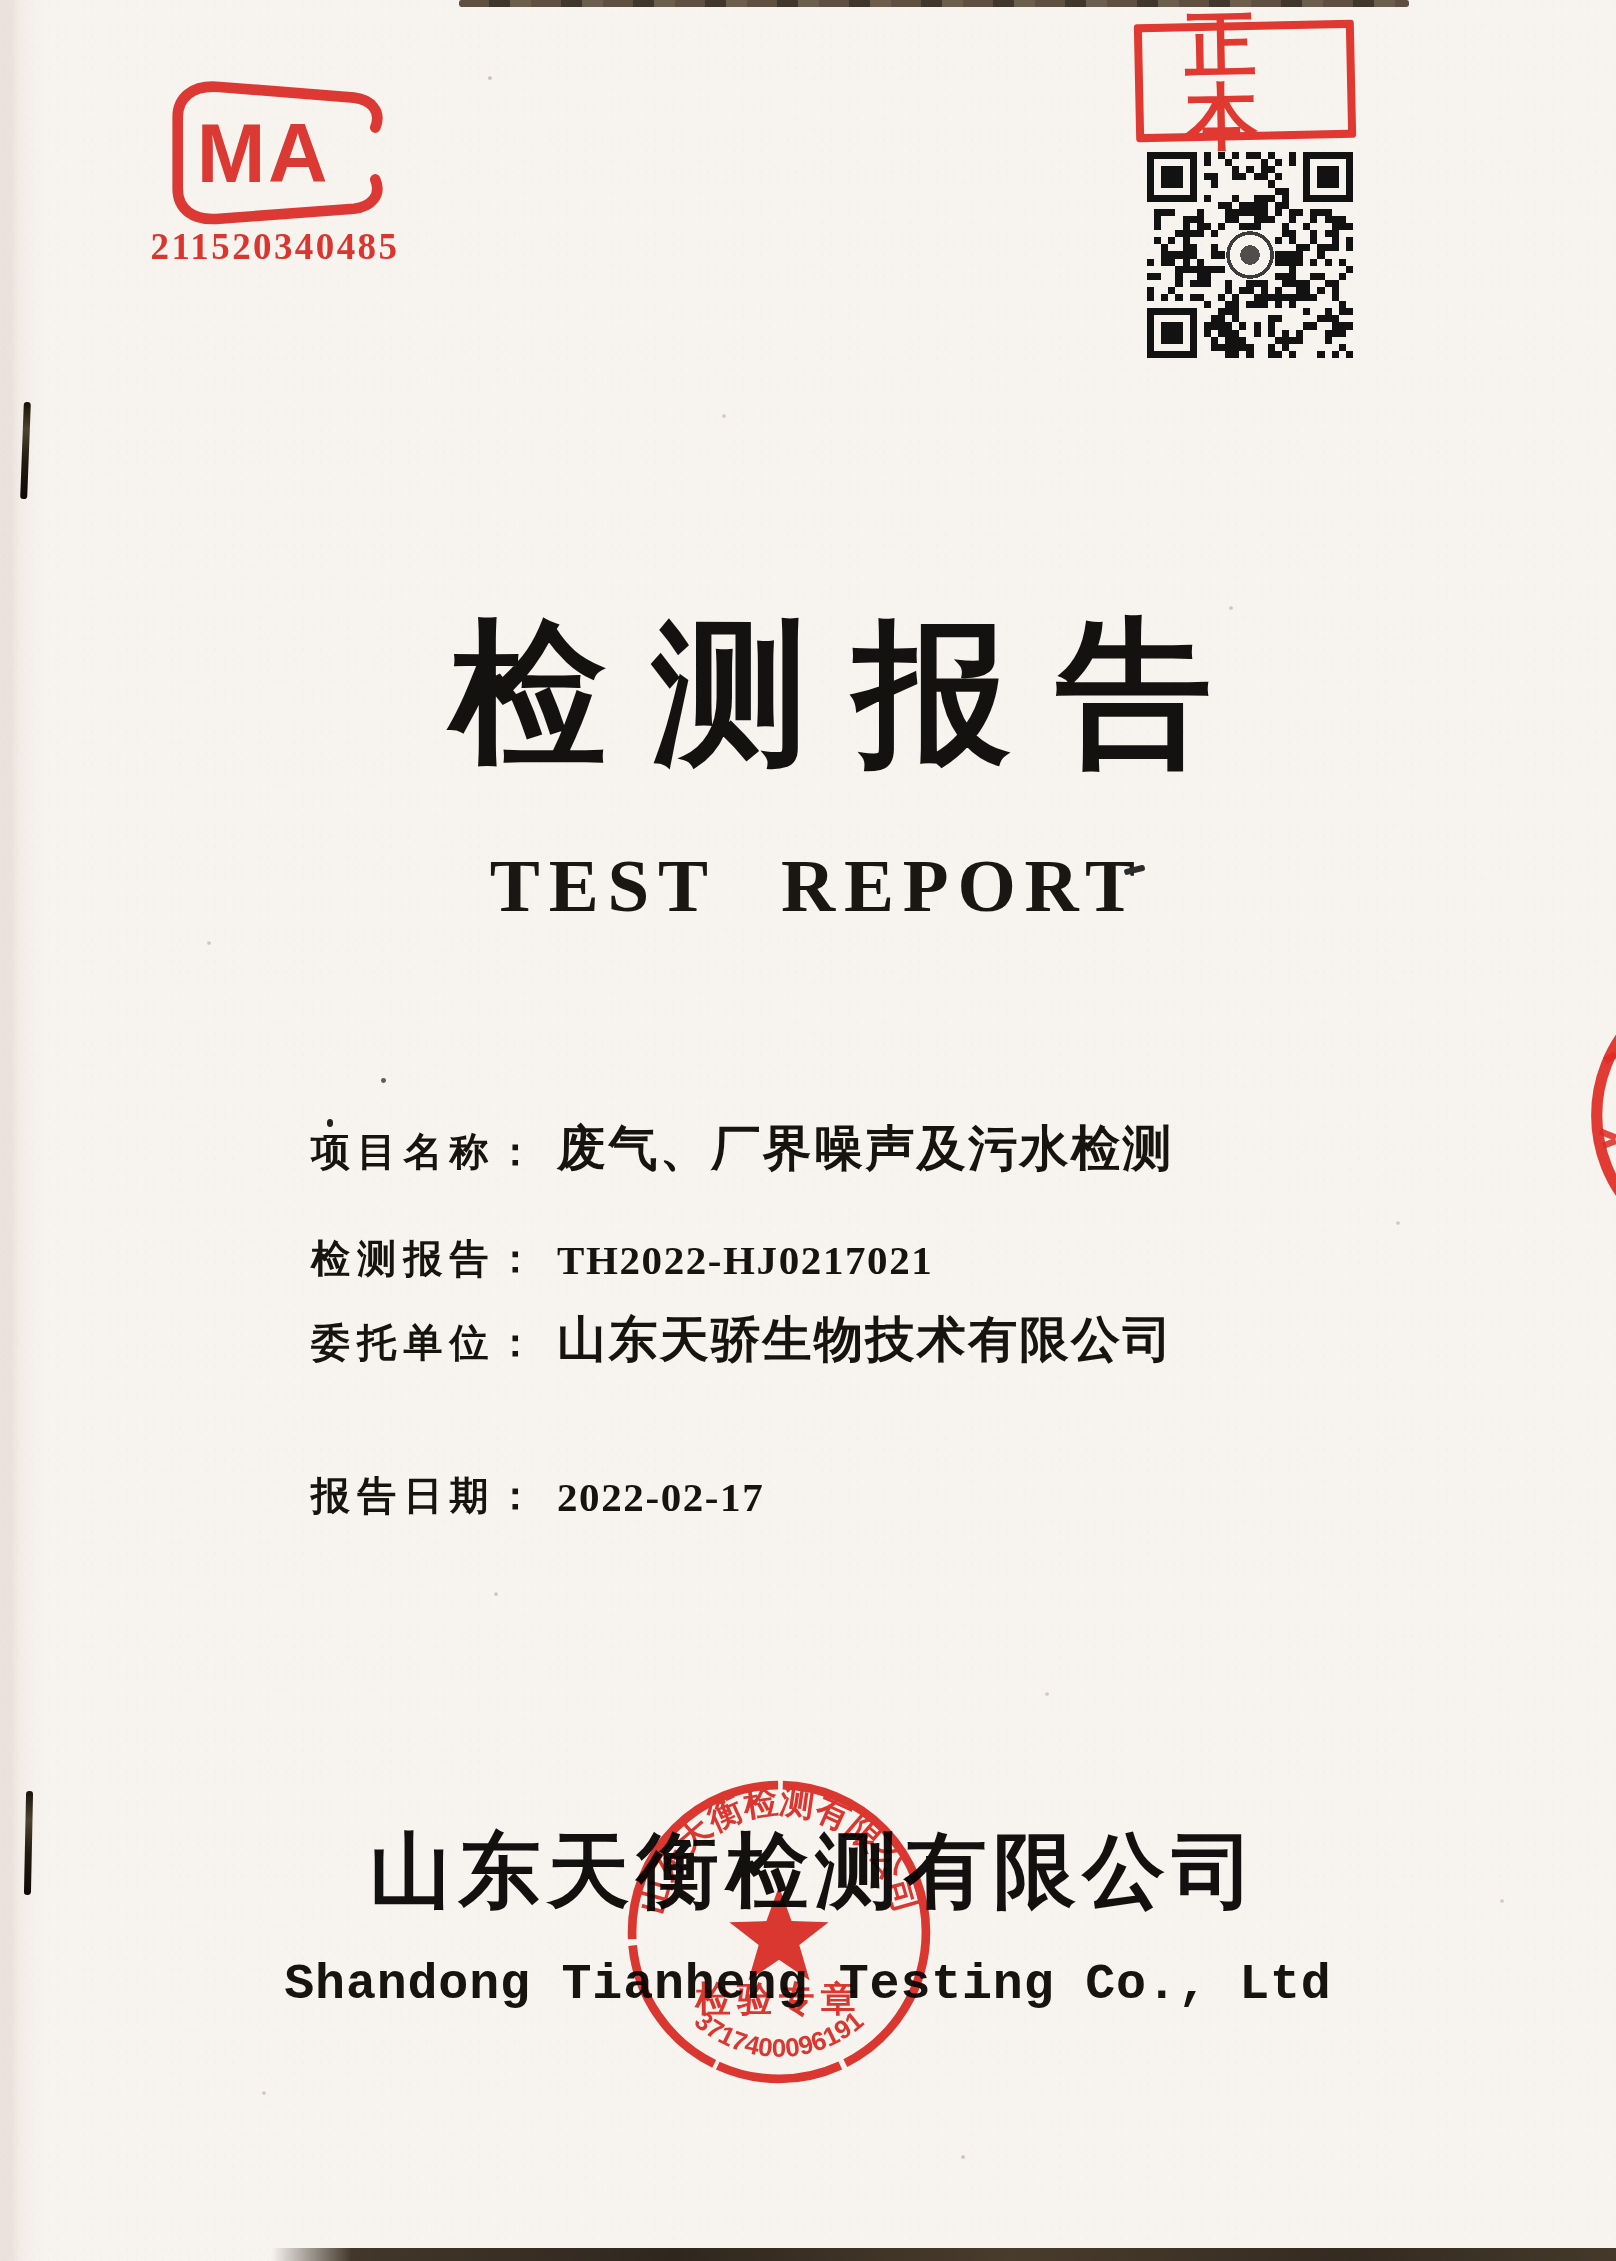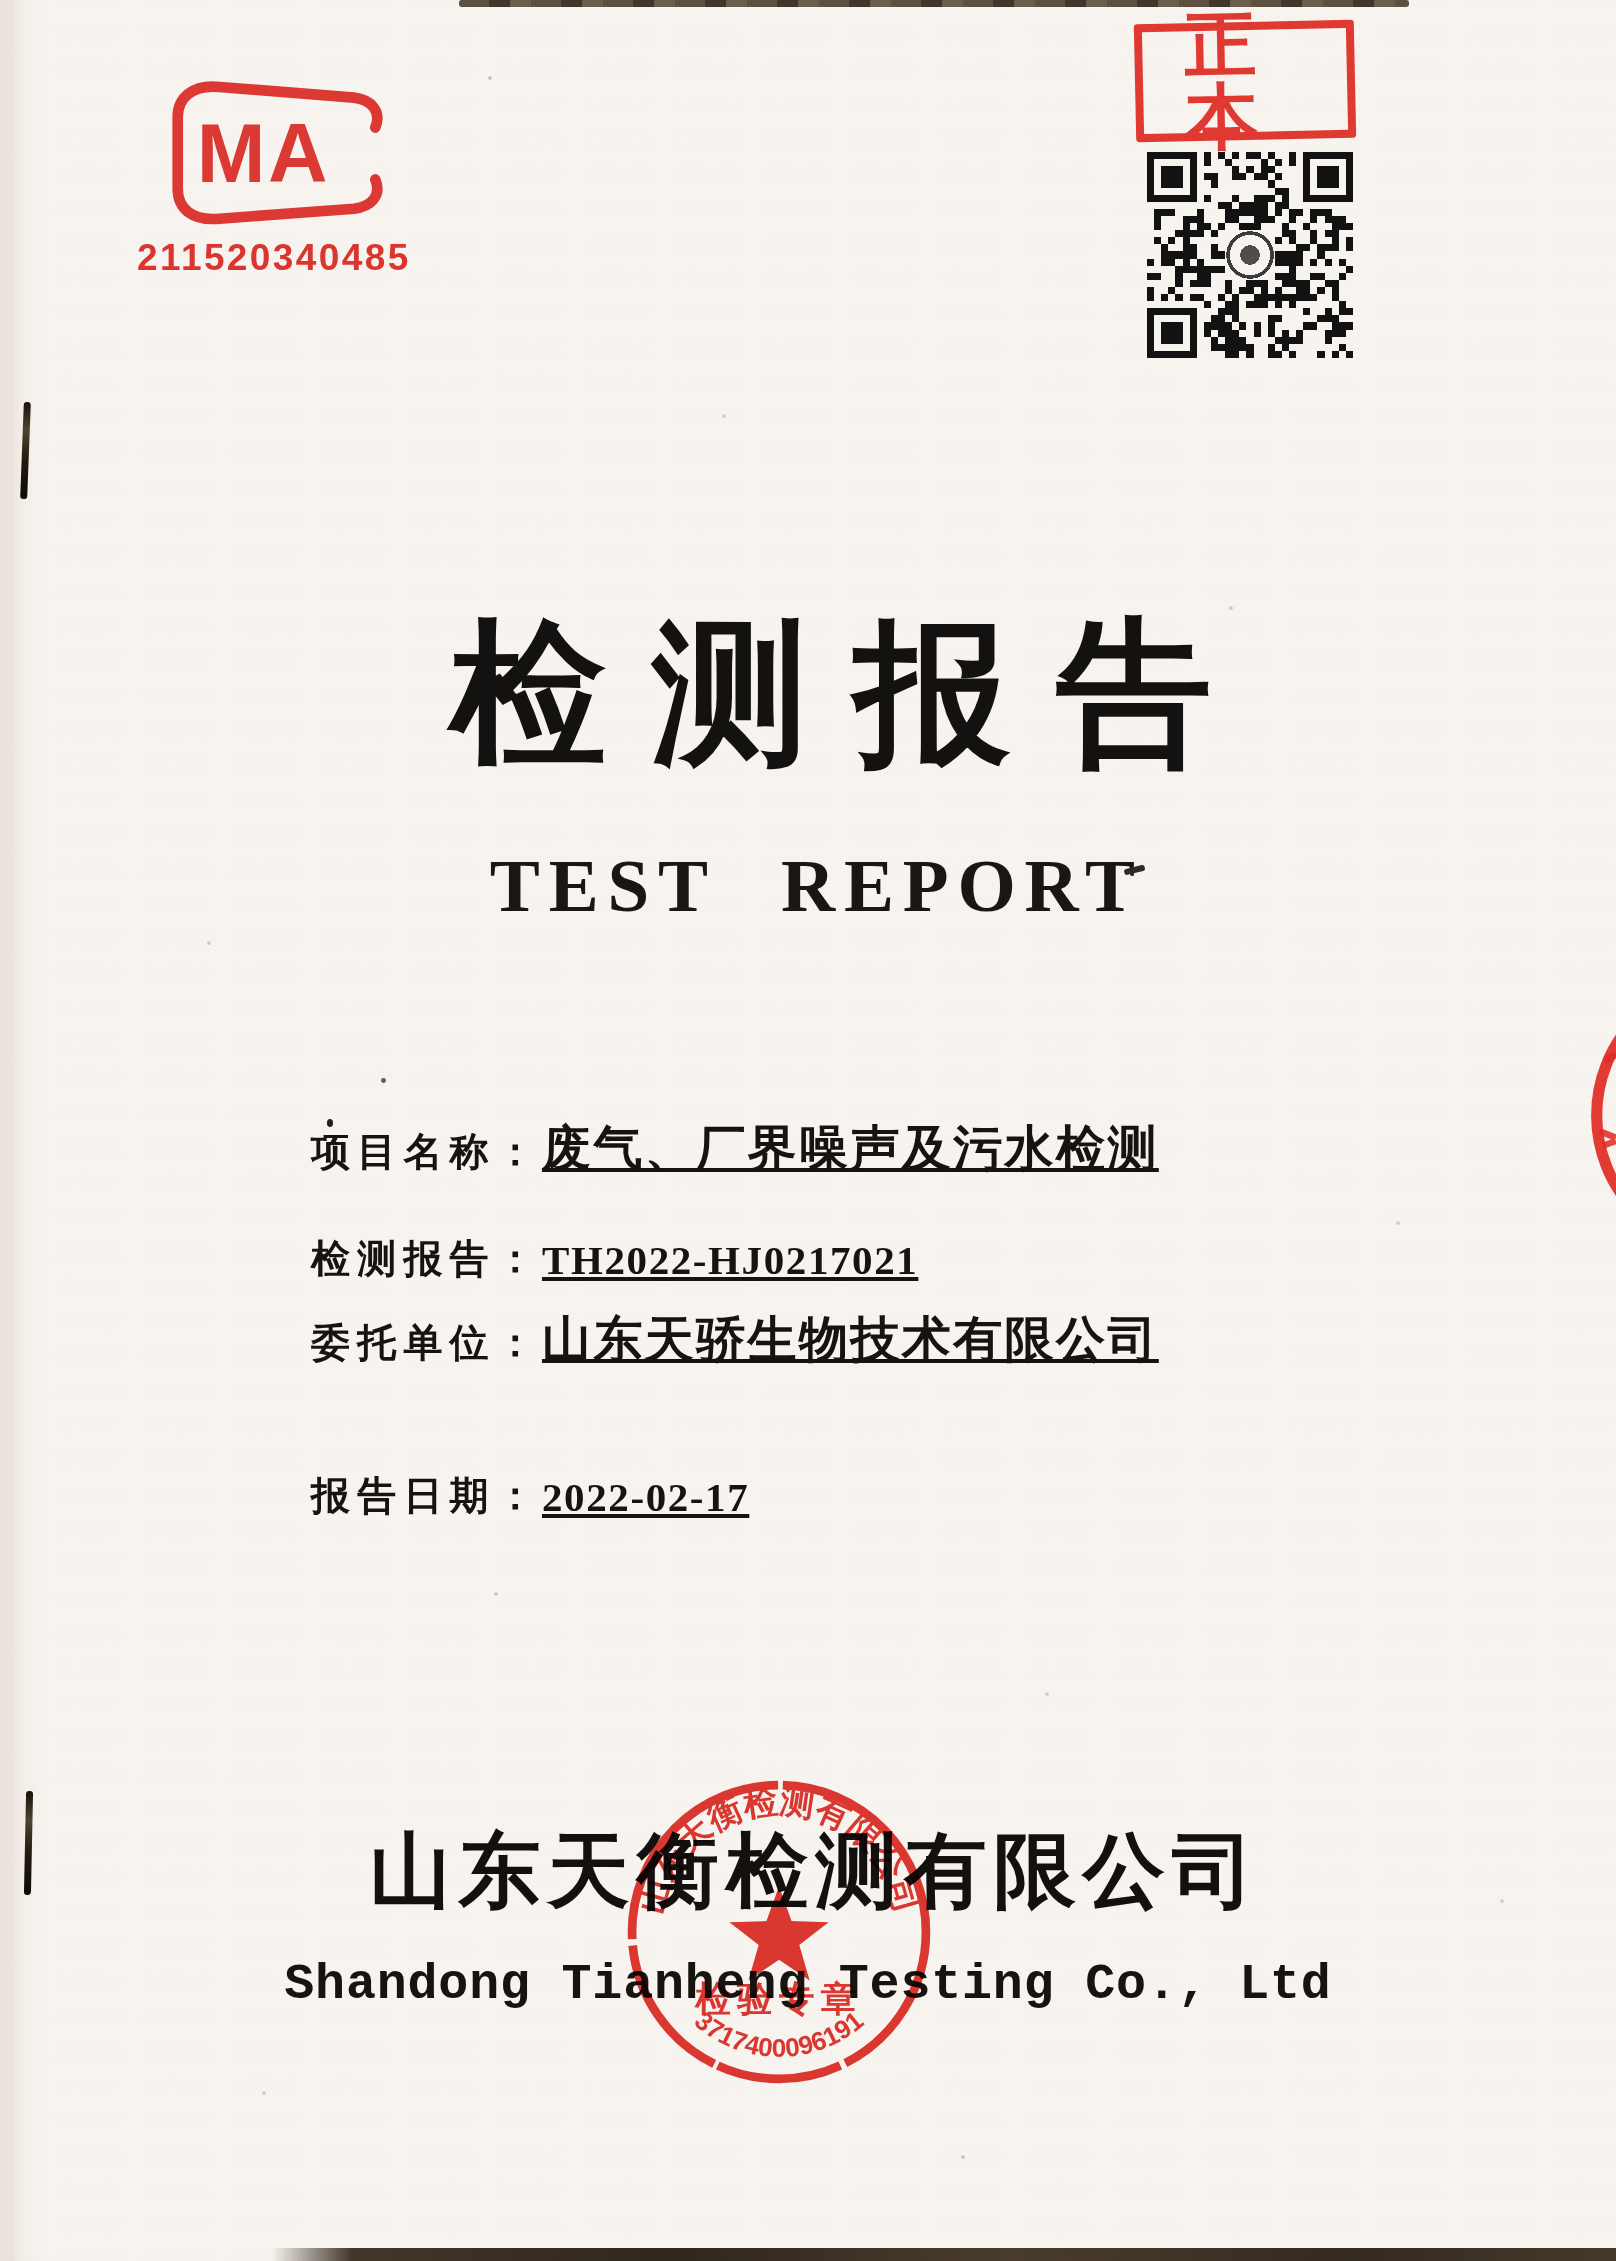--- a/index.html
+++ b/index.html
@@ -11,22 +11,22 @@
       linear-gradient(90deg, rgba(206,178,172,.28) 0 11.2px, rgba(206,178,172,.10) 21px, transparent 48px);
     background-size:8.8px 10.4px, 100% 100%;
     font-family:"Liberation Sans", sans-serif;
     color:#17130f;
   }
   .abs{position:absolute;}
 
   
   .cma-svg{left:144px;top:77px;width:263px;height:153px;}
   .cma-number{
-    left:137px;top:237px;width:276px;text-align:left;
-    font-family:Liberation Sans, sans-serif;font-weight:700;
+    left:137px;top:225px;width:276px;text-align:center;
+    font-family:Liberation Serif, serif;font-weight:700;
     font-size:37px;letter-spacing:2.4px;color:#d9251f;opacity:.92;
   }
 
   
   .original-stamp{
     left:1135px;top:22.4px;width:204px;height:102px;
     border:8.8px solid #df2a22;border-radius:3.2px;
     transform:rotate(-1.2deg);
     display:flex;align-items:center;justify-content:center;
     opacity:.92;
@@ -50,21 +50,21 @@
   .title-en{
     left:0;top:843px;width:100%;text-align:center;
     font-family:"Liberation Serif", serif;font-weight:600;
     font-size:75px;letter-spacing:8.8px;word-spacing:38px;padding-left:8.8px;
     color:#191613;white-space:nowrap;
   }
 
   
   .field-row{position:absolute;left:311px;white-space:nowrap;line-height:1;}
   .field-label{font-size:39px;font-weight:700;letter-spacing:7.2px;color:#17130f;}
-  .field-value{font-size:49px;font-weight:700;letter-spacing:2.4px;color:#17130f;margin-left:0;text-decoration:underline;}
+  .field-value{font-size:49px;font-weight:700;letter-spacing:2.4px;color:#17130f;margin-left:15px;}
   .field-value.latin{
     font-family:"Liberation Serif", serif;font-weight:600;
     font-size:41px;letter-spacing:1.6px;vertical-align:-1.6px;
   }
   #field-0{top:1124px}
   #field-1{top:1239px}
   #field-2{top:1315px}
   #field-3{top:1476px}
 
   

